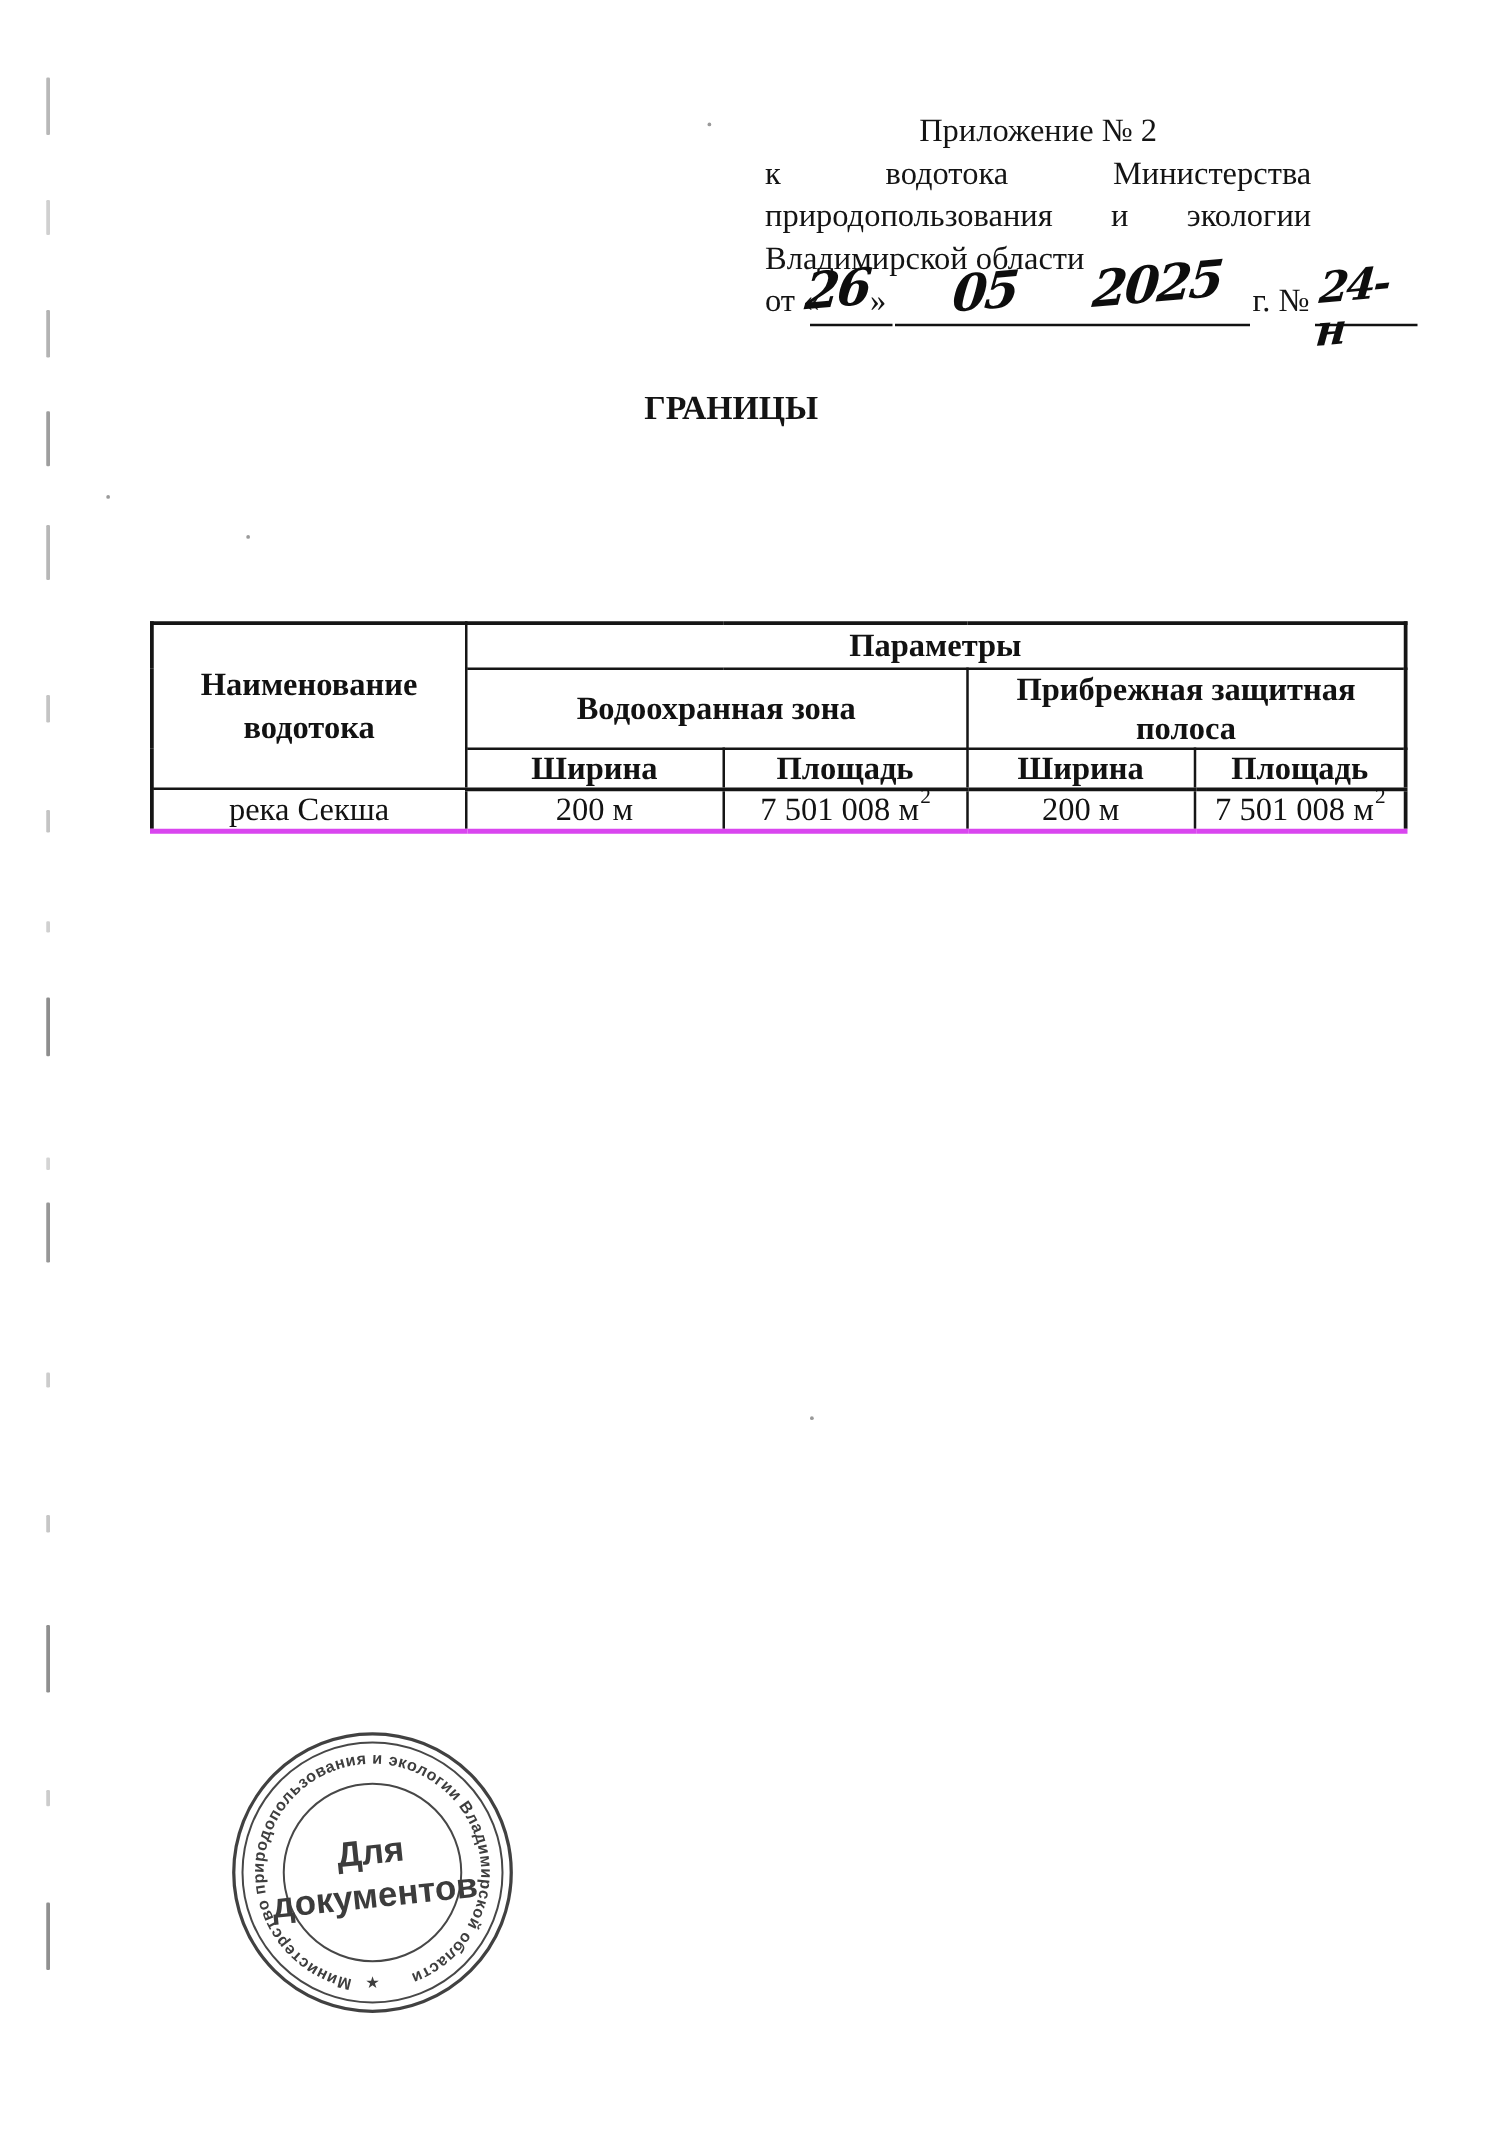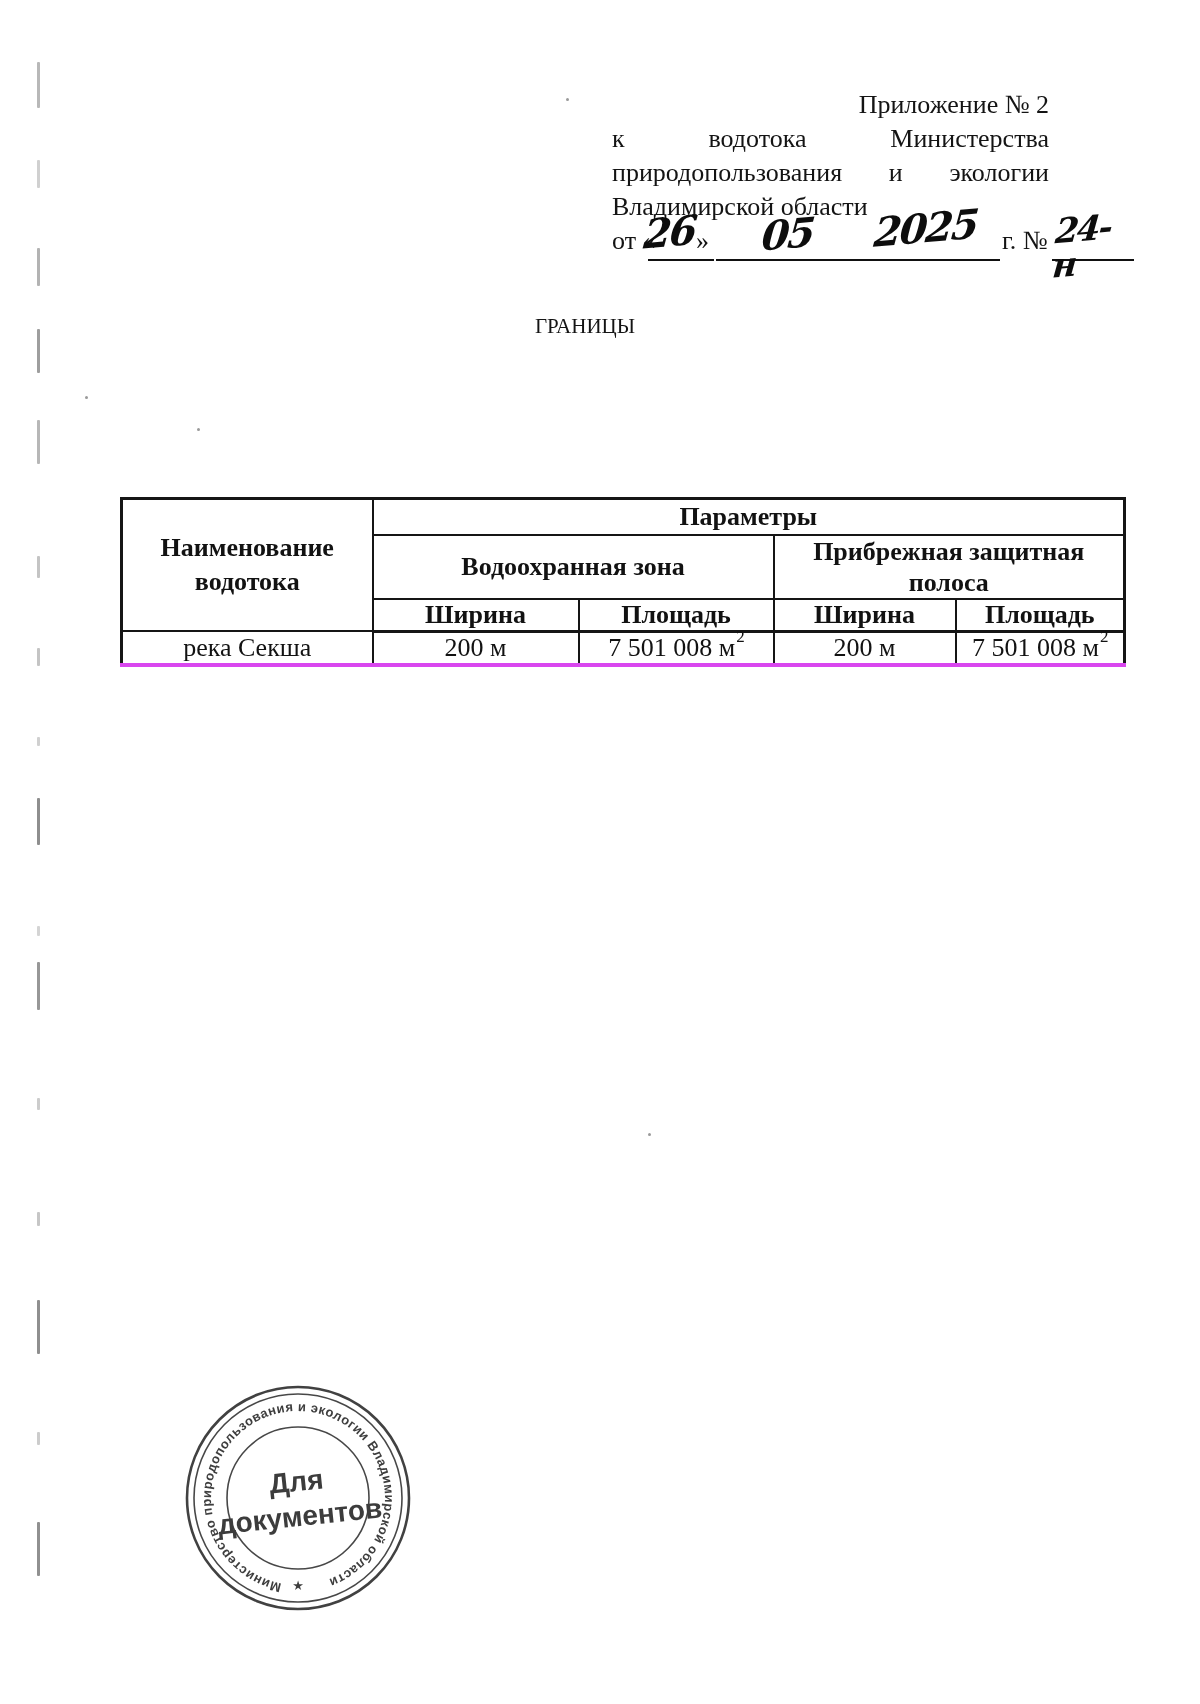--- a/index.html
+++ b/index.html
@@ -4,34 +4,34 @@
 <style>
   html,body{margin:0;padding:0;background:#e8e8e8;}
   .page{
     position:relative;width:1200px;height:1704px;background:#ffffff;
     font-family:"Liberation Serif",serif;color:#141414;overflow:hidden;
     margin:0 auto;
   }
   
   .header-block{position:absolute;left:612px;top:88px;width:437px;font-size:26px;}
   .h-line{height:34px;line-height:34px;white-space:nowrap;}
-  .h-right{text-align:right;}
+  .h-right{text-align:center;}
   .h-just{display:flex;justify-content:space-between;}
   .date-line{position:relative;height:40px;}
   .date-line .printed{position:absolute;top:0;height:34px;line-height:34px;}
   .blank{position:absolute;top:35px;height:0;border-bottom:2px solid #111;}
   .hw{
     position:absolute;font-family:"DejaVu Serif",serif;font-style:italic;font-weight:bold;
     font-size:40px;letter-spacing:-2px;color:#0d0d0d;
     transform:rotate(-5deg) skewX(-10deg);line-height:1;
   }
   
   .title-block{
     position:absolute;left:90px;top:309px;width:990px;text-align:center;
-    font-weight:normal;font-size:21px;line-height:34px;
+    font-weight:bold;font-size:27px;line-height:34px;
   }
   
   .doc-table{
     position:absolute;left:120px;top:497px;width:1003px;
     border-collapse:collapse;table-layout:fixed;text-align:center;
     font-size:26px;color:#121212;
   }
   .doc-table td{border:2px solid #151515;padding:0;vertical-align:middle;line-height:1.15;}
   .doc-table{border:3px solid #151515;}
   .doc-table td.bold{font-weight:bold;}

